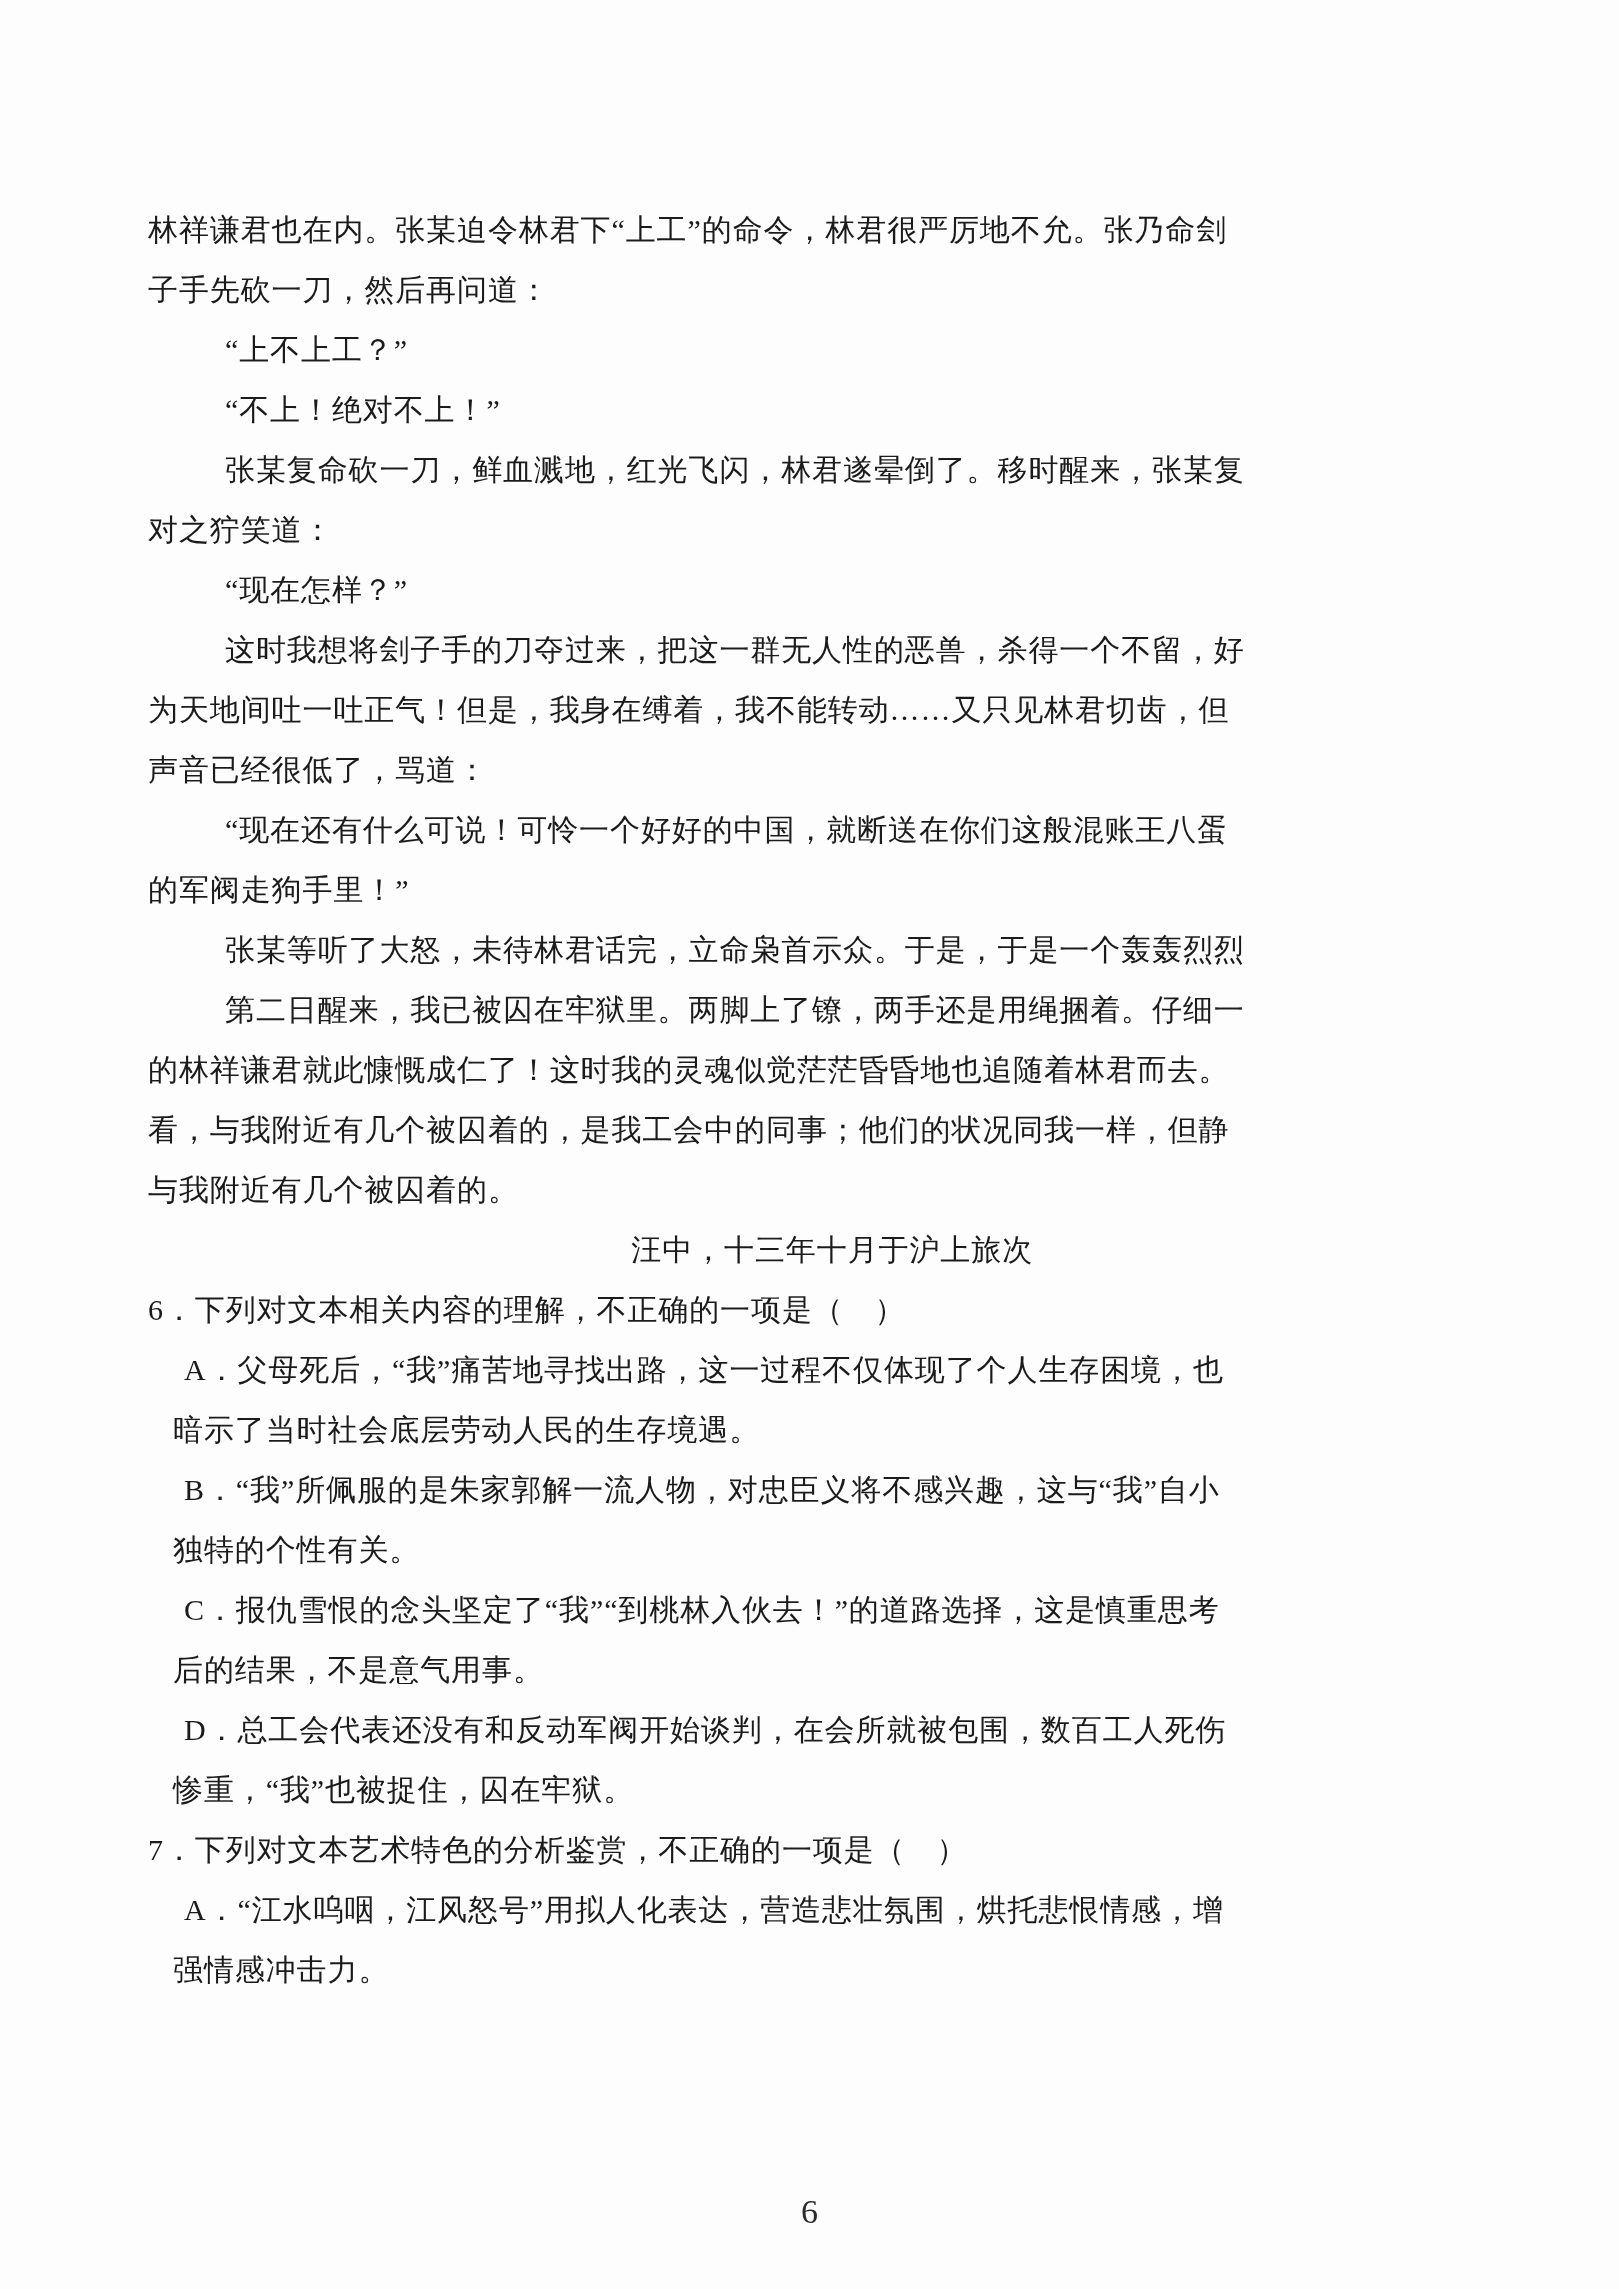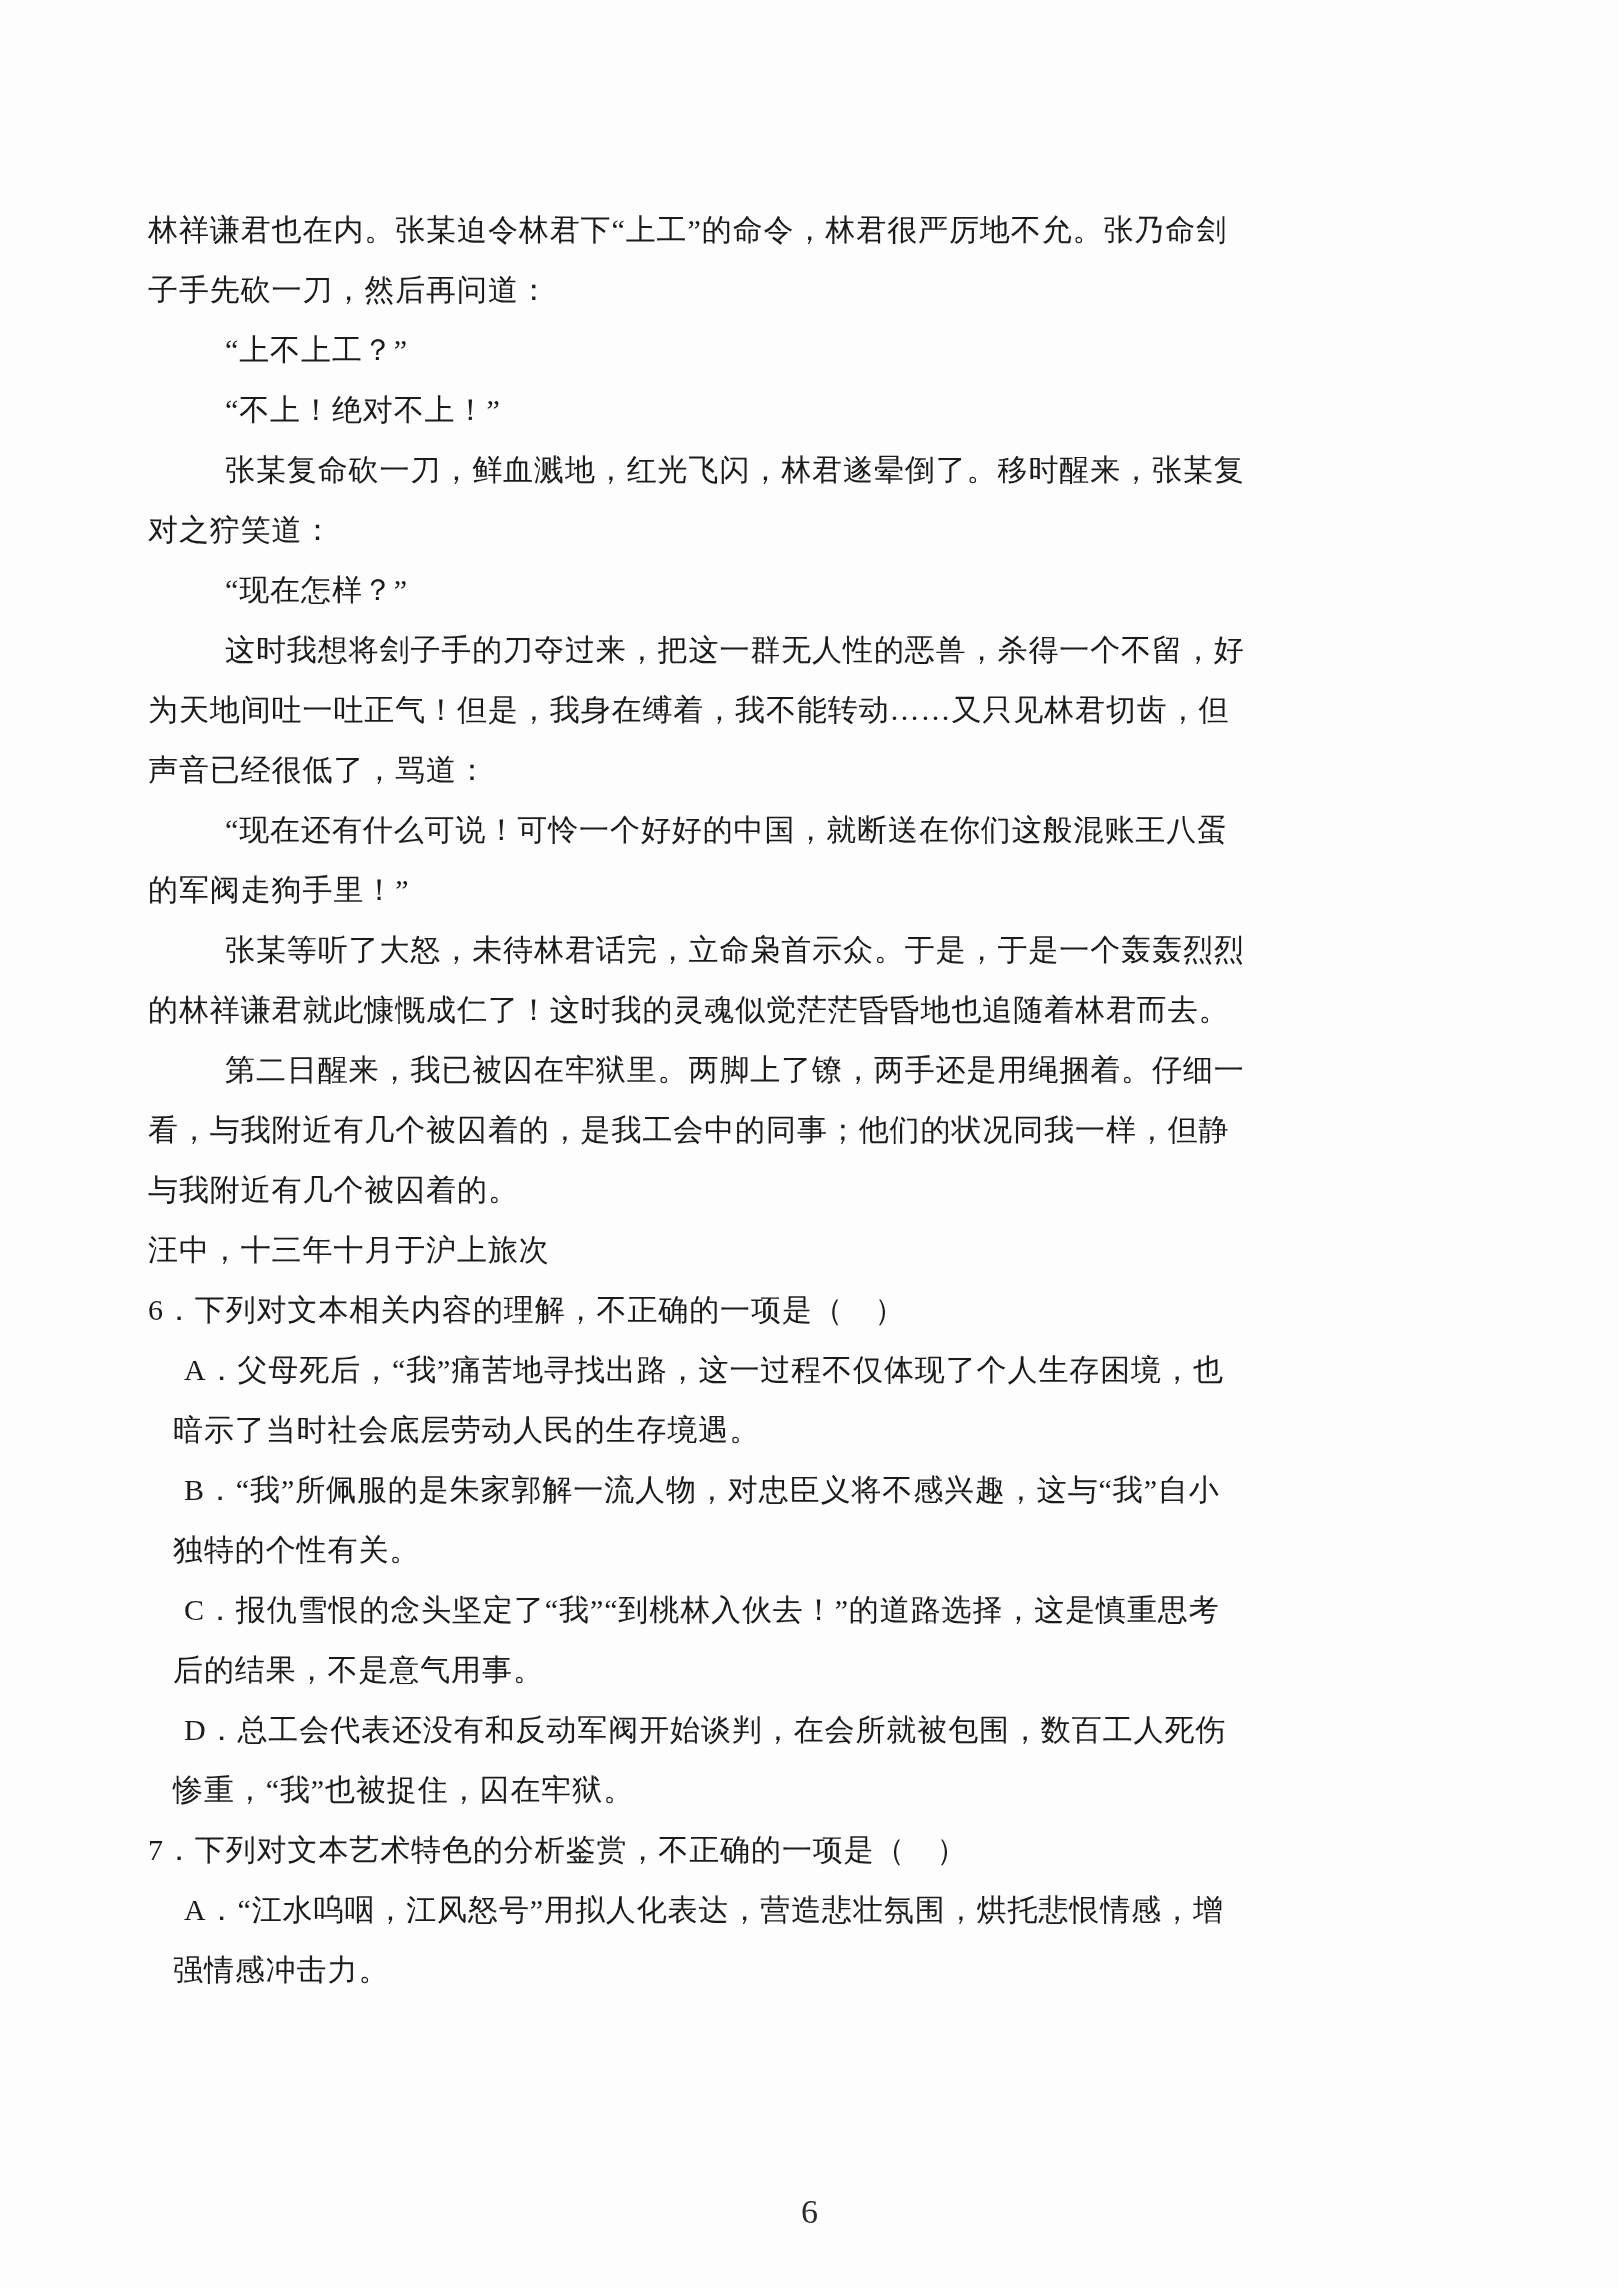--- a/index.html
+++ b/index.html
@@ -26,21 +26,21 @@
     line-height: 60px;
     height: 60px;
     letter-spacing: 0.9px;
     white-space: nowrap;
   }
   
   .flush   { padding-left: 0; }
   
   .para    { padding-left: 77px; }
   
-  .author  { text-align: left; padding-right: 3.6px; }
+  .author  { text-align: center; padding-right: 3.6px; }
   
   .question { padding-left: 0; }
   
   .option  { padding-left: 36px; }
   
   .optcont { padding-left: 25px; }
   .page-footer {
     position: absolute;
     top: 2192px;
     left: 0;
@@ -61,22 +61,22 @@
     <div class="line para">“不上！绝对不上！”</div>
     <div class="line para">张某复命砍一刀，鲜血溅地，红光飞闪，林君遂晕倒了。移时醒来，张某复</div>
     <div class="line flush">对之狞笑道：</div>
     <div class="line para">“现在怎样？”</div>
     <div class="line para">这时我想将刽子手的刀夺过来，把这一群无人性的恶兽，杀得一个不留，好</div>
     <div class="line flush">为天地间吐一吐正气！但是，我身在缚着，我不能转动……又只见林君切齿，但</div>
     <div class="line flush">声音已经很低了，骂道：</div>
     <div class="line para">“现在还有什么可说！可怜一个好好的中国，就断送在你们这般混账王八蛋</div>
     <div class="line flush">的军阀走狗手里！”</div>
     <div class="line para">张某等听了大怒，未待林君话完，立命枭首示众。于是，于是一个轰轰烈烈</div>
+    <div class="line para">第二日醒来，我已被囚在牢狱里。两脚上了镣，两手还是用绳捆着。仔细一</div>
     <div class="line flush">的林祥谦君就此慷慨成仁了！这时我的灵魂似觉茫茫昏昏地也追随着林君而去。</div>
-    <div class="line para">第二日醒来，我已被囚在牢狱里。两脚上了镣，两手还是用绳捆着。仔细一</div>
     <div class="line flush">看，与我附近有几个被囚着的，是我工会中的同事；他们的状况同我一样，但静</div>
     <div class="line flush">与我附近有几个被囚着的。</div>
     <div class="line author">汪中，十三年十月于沪上旅次</div>
     <div class="line question">6．下列对文本相关内容的理解，不正确的一项是（　）</div>
     <div class="line option">A．父母死后，“我”痛苦地寻找出路，这一过程不仅体现了个人生存困境，也</div>
     <div class="line optcont">暗示了当时社会底层劳动人民的生存境遇。</div>
     <div class="line option">B．“我”所佩服的是朱家郭解一流人物，对忠臣义将不感兴趣，这与“我”自小</div>
     <div class="line optcont">独特的个性有关。</div>
     <div class="line option">C．报仇雪恨的念头坚定了“我”“到桃林入伙去！”的道路选择，这是慎重思考</div>
     <div class="line optcont">后的结果，不是意气用事。</div>

